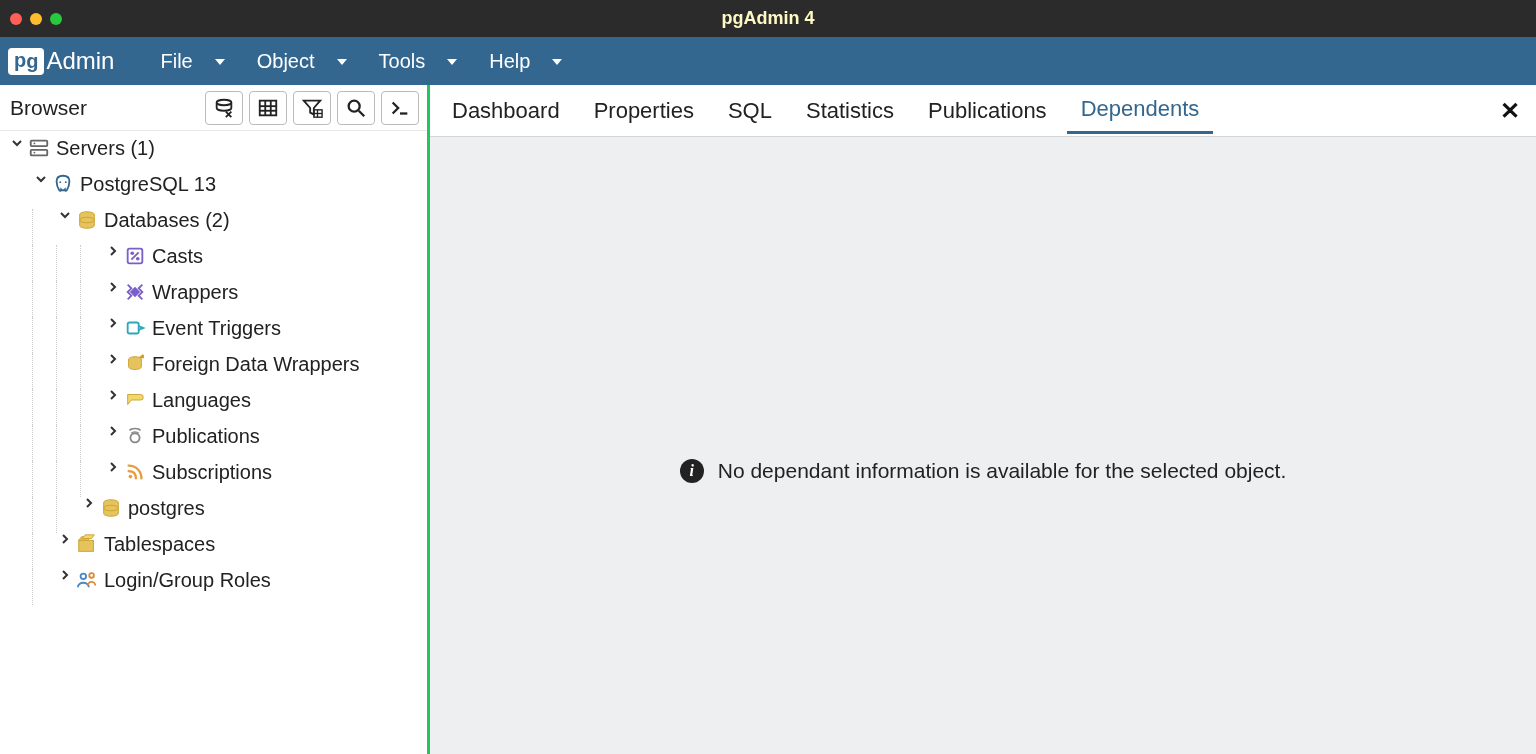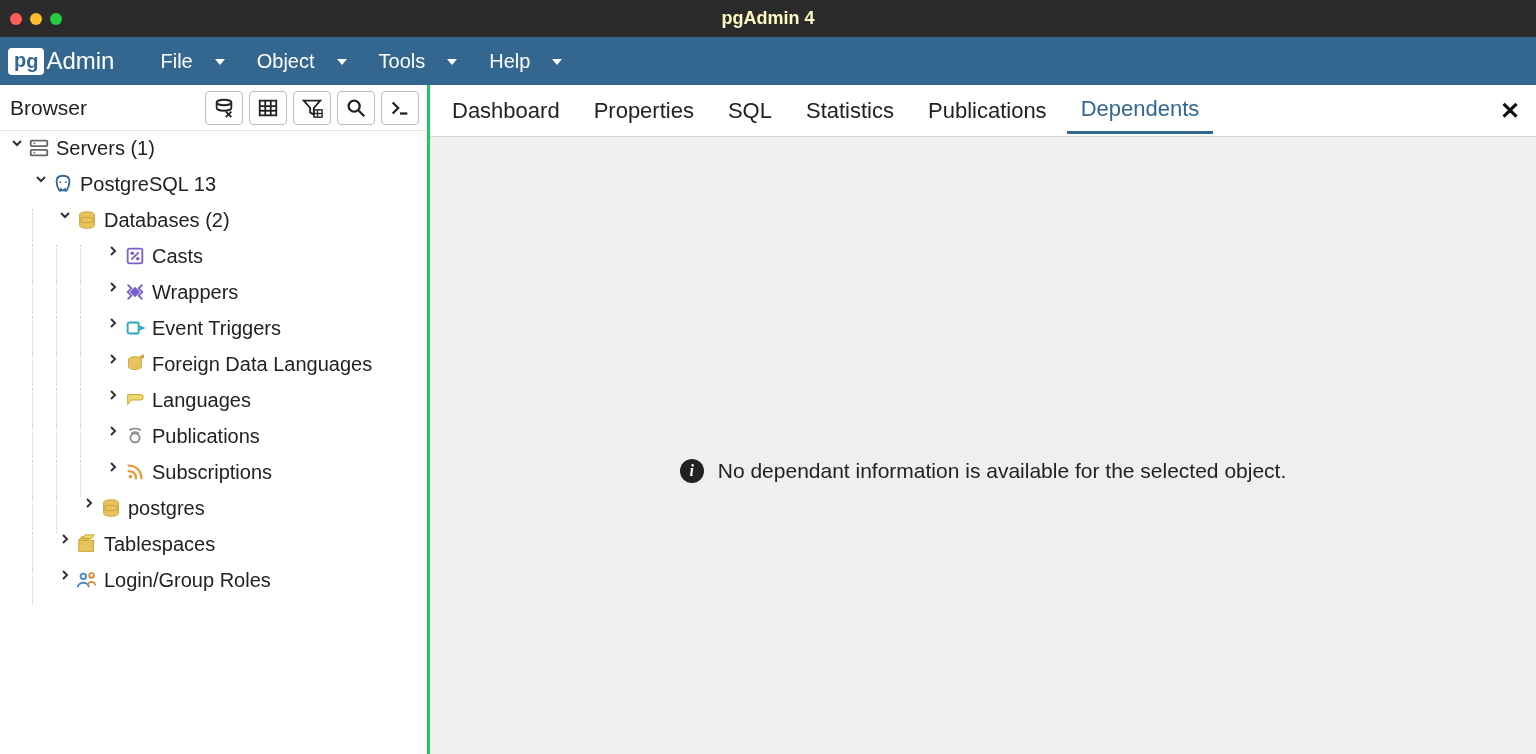--- a/index.html
+++ b/index.html
@@ -249,21 +249,21 @@
               <path d="M4 2l4 4-4 4" fill="none" stroke="#333" stroke-width="2"></path>
             </svg>
           </span>
           <span class="ic">
             <svg viewBox="0 0 24 24">
               <ellipse cx="12" cy="7" rx="7" ry="3" fill="#e6c35c" stroke="#c9a130"></ellipse>
               <path d="M5 7v8c0 1.7 3.1 3 7 3s7-1.3 7-3V7" fill="#e6c35c" stroke="#c9a130"></path>
               <path d="M17 5l4-3M21 2v3h-3" fill="none" stroke="#c9a130" stroke-width="1.5"></path>
             </svg>
           </span>
-          <span class="lbl">Foreign Data Languages</span>
+          <span class="lbl">Foreign Data Wrappers</span>
         </div>
         <div class="tree-row">
           <span class="indent"></span>
           <span class="indent"></span>
           <span class="indent"></span>
           <span class="indent"></span>
           <span class="tog">
             <svg viewBox="0 0 12 12">
               <path d="M4 2l4 4-4 4" fill="none" stroke="#333" stroke-width="2"></path>
             </svg>

